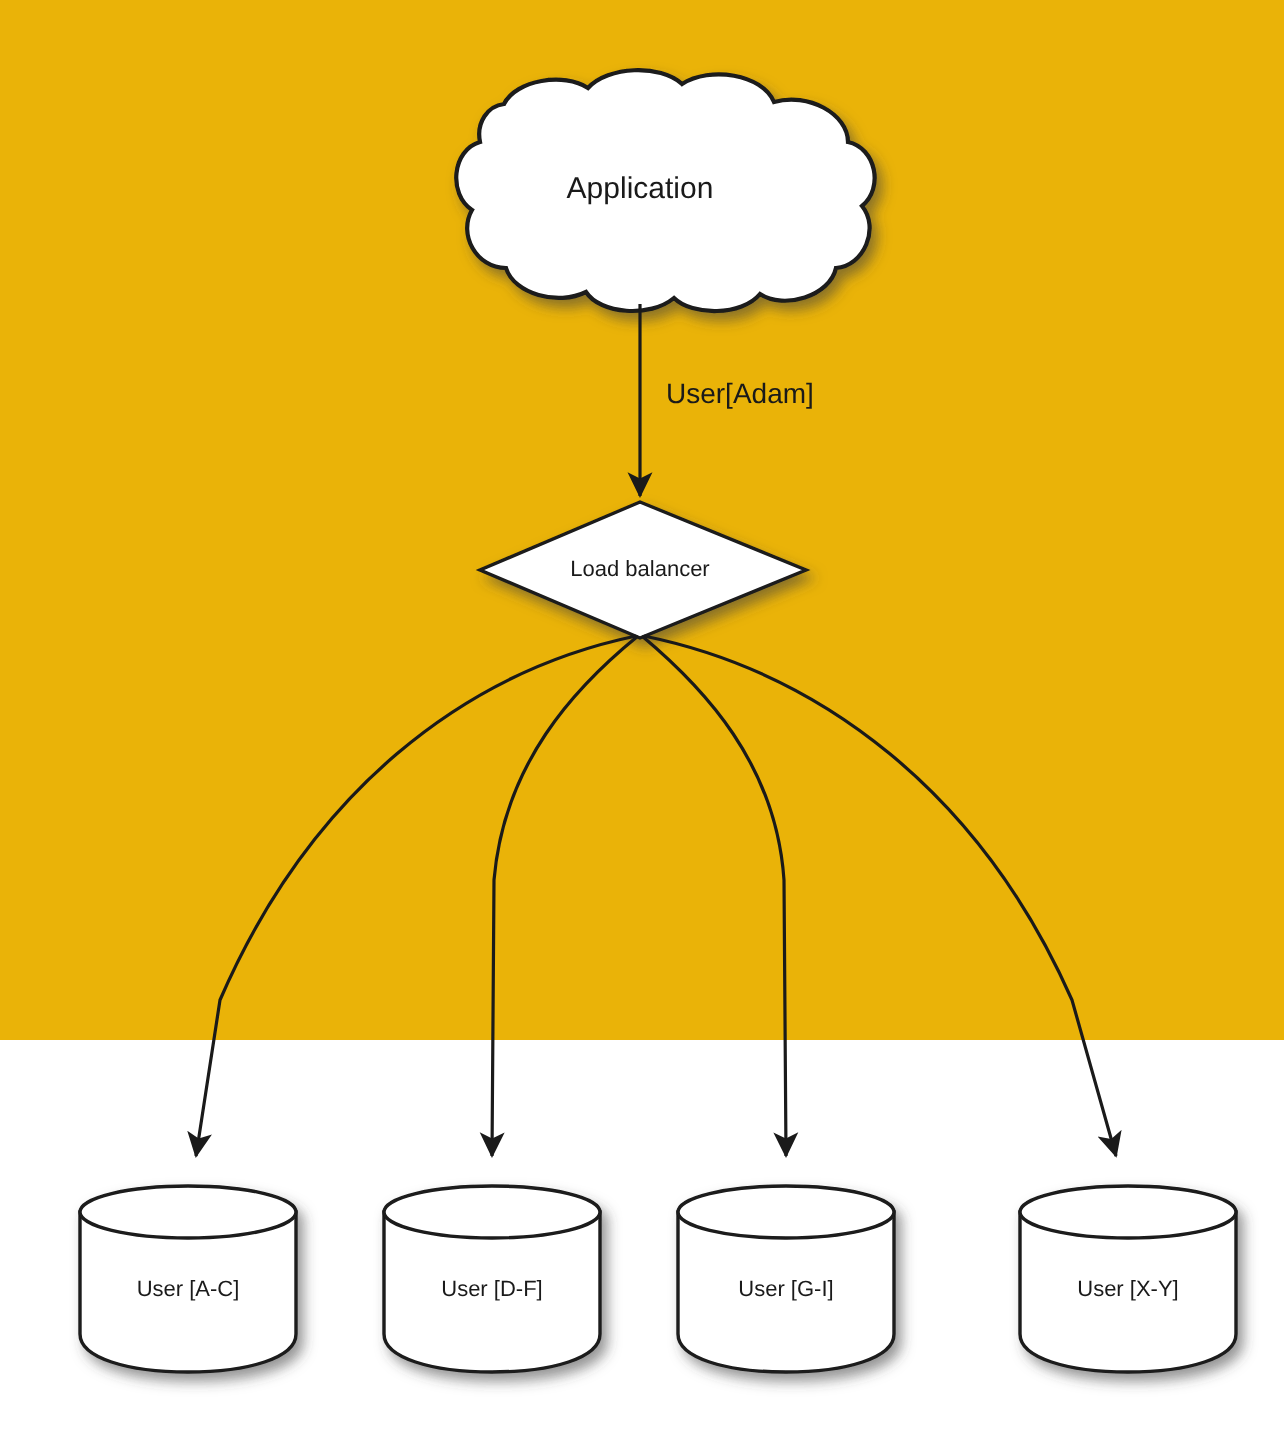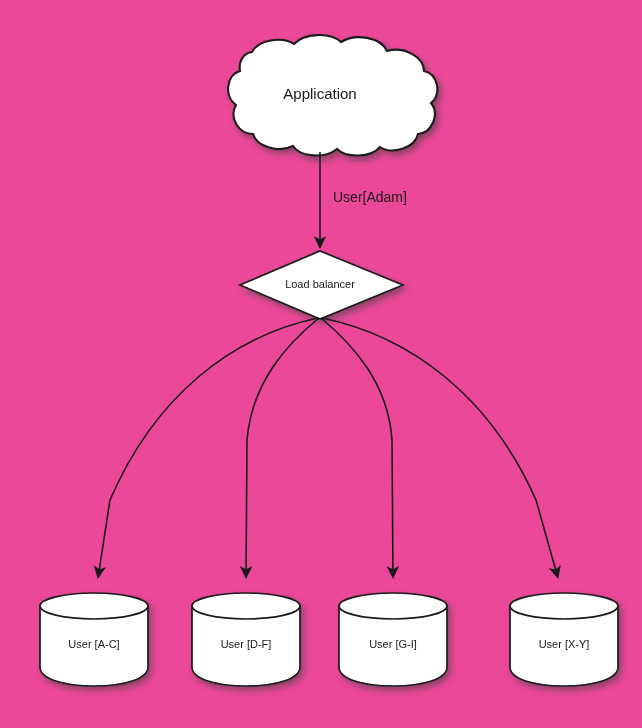--- a/index.html
+++ b/index.html
@@ -10,22 +10,22 @@
   }
   body {
     width: 642px;
     height: 728px;
     overflow: hidden;
     font-family: "Liberation Sans", "DejaVu Sans", sans-serif;
   }
   #diagram-canvas {
     position: relative;
     width: 642px;
-    height: 728px;
-    background: #ec4899;
+    height: 520px;
+    background: #eab308;
   }
   #diagram-svg {
     position: absolute;
     top: 0;
     left: 0;
     width: 642px;
     height: 728px;
     display: block;
   }
   .node-label {

